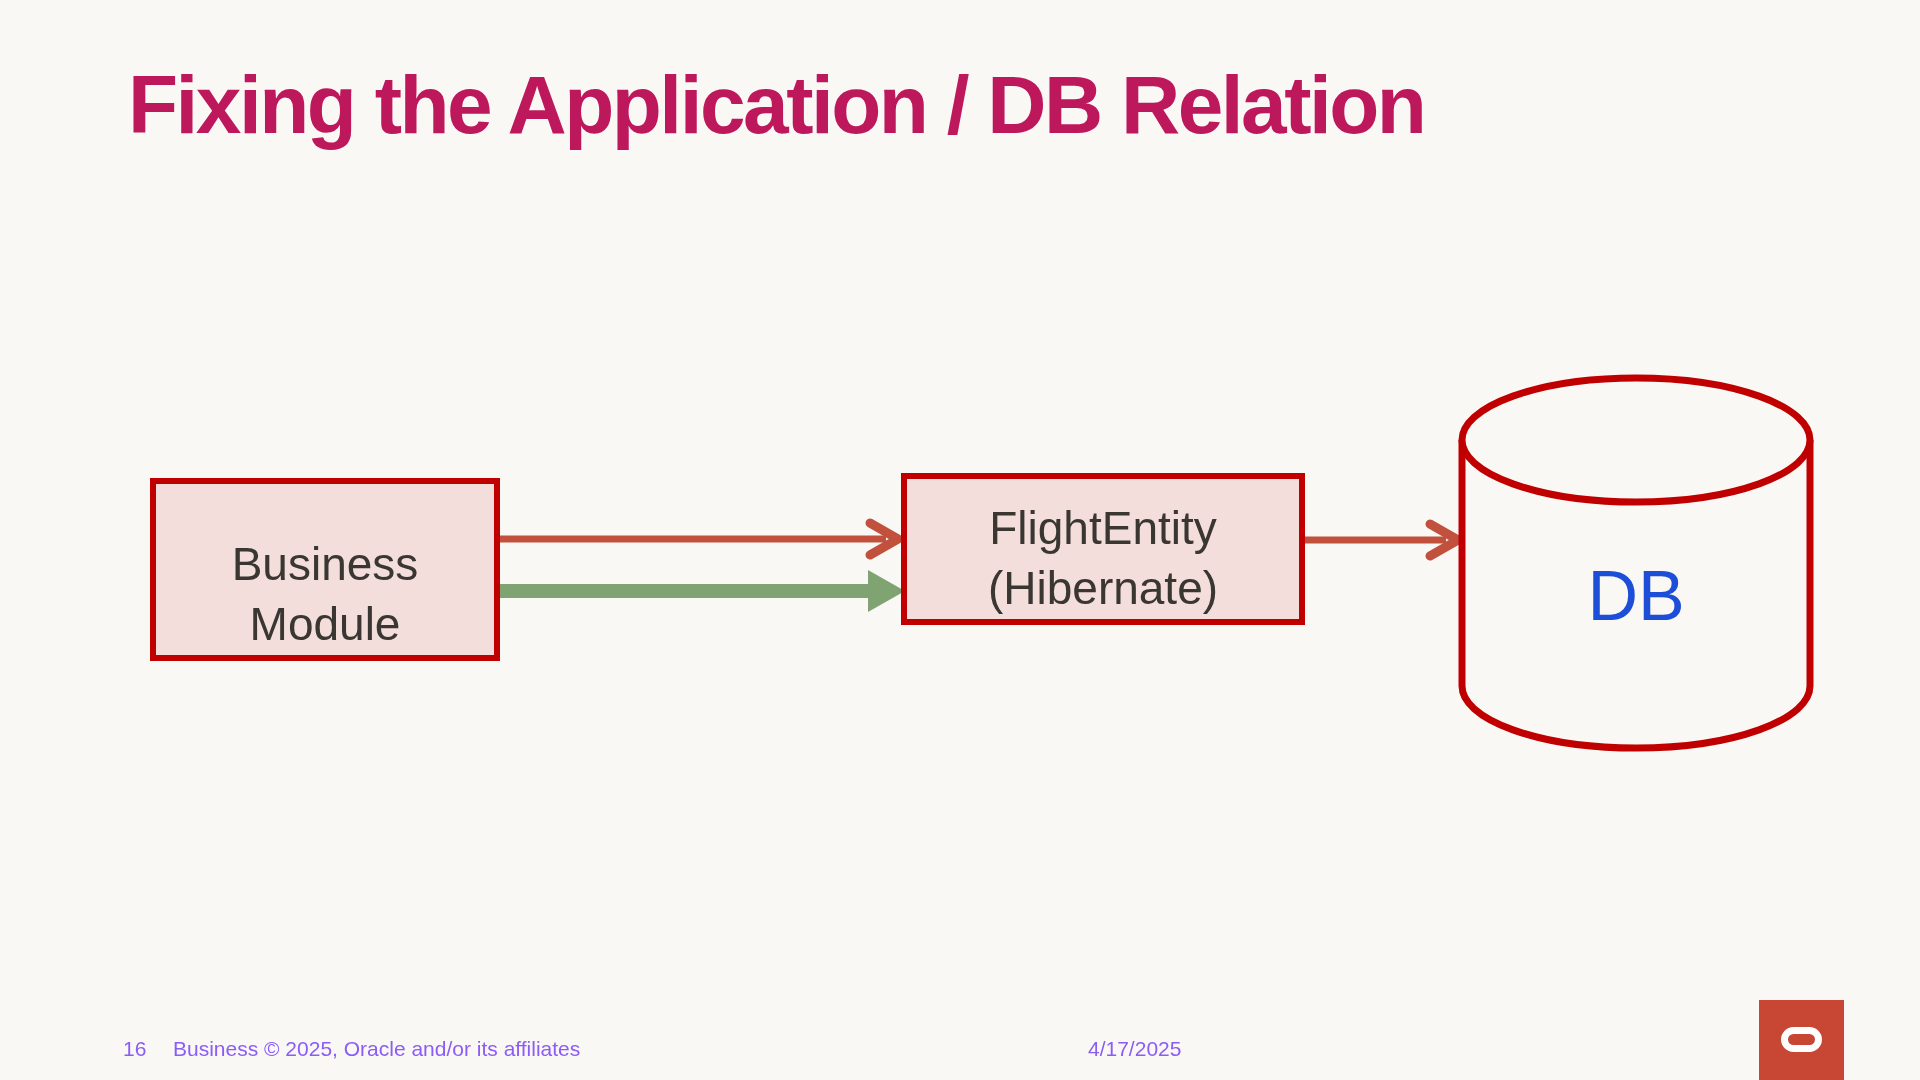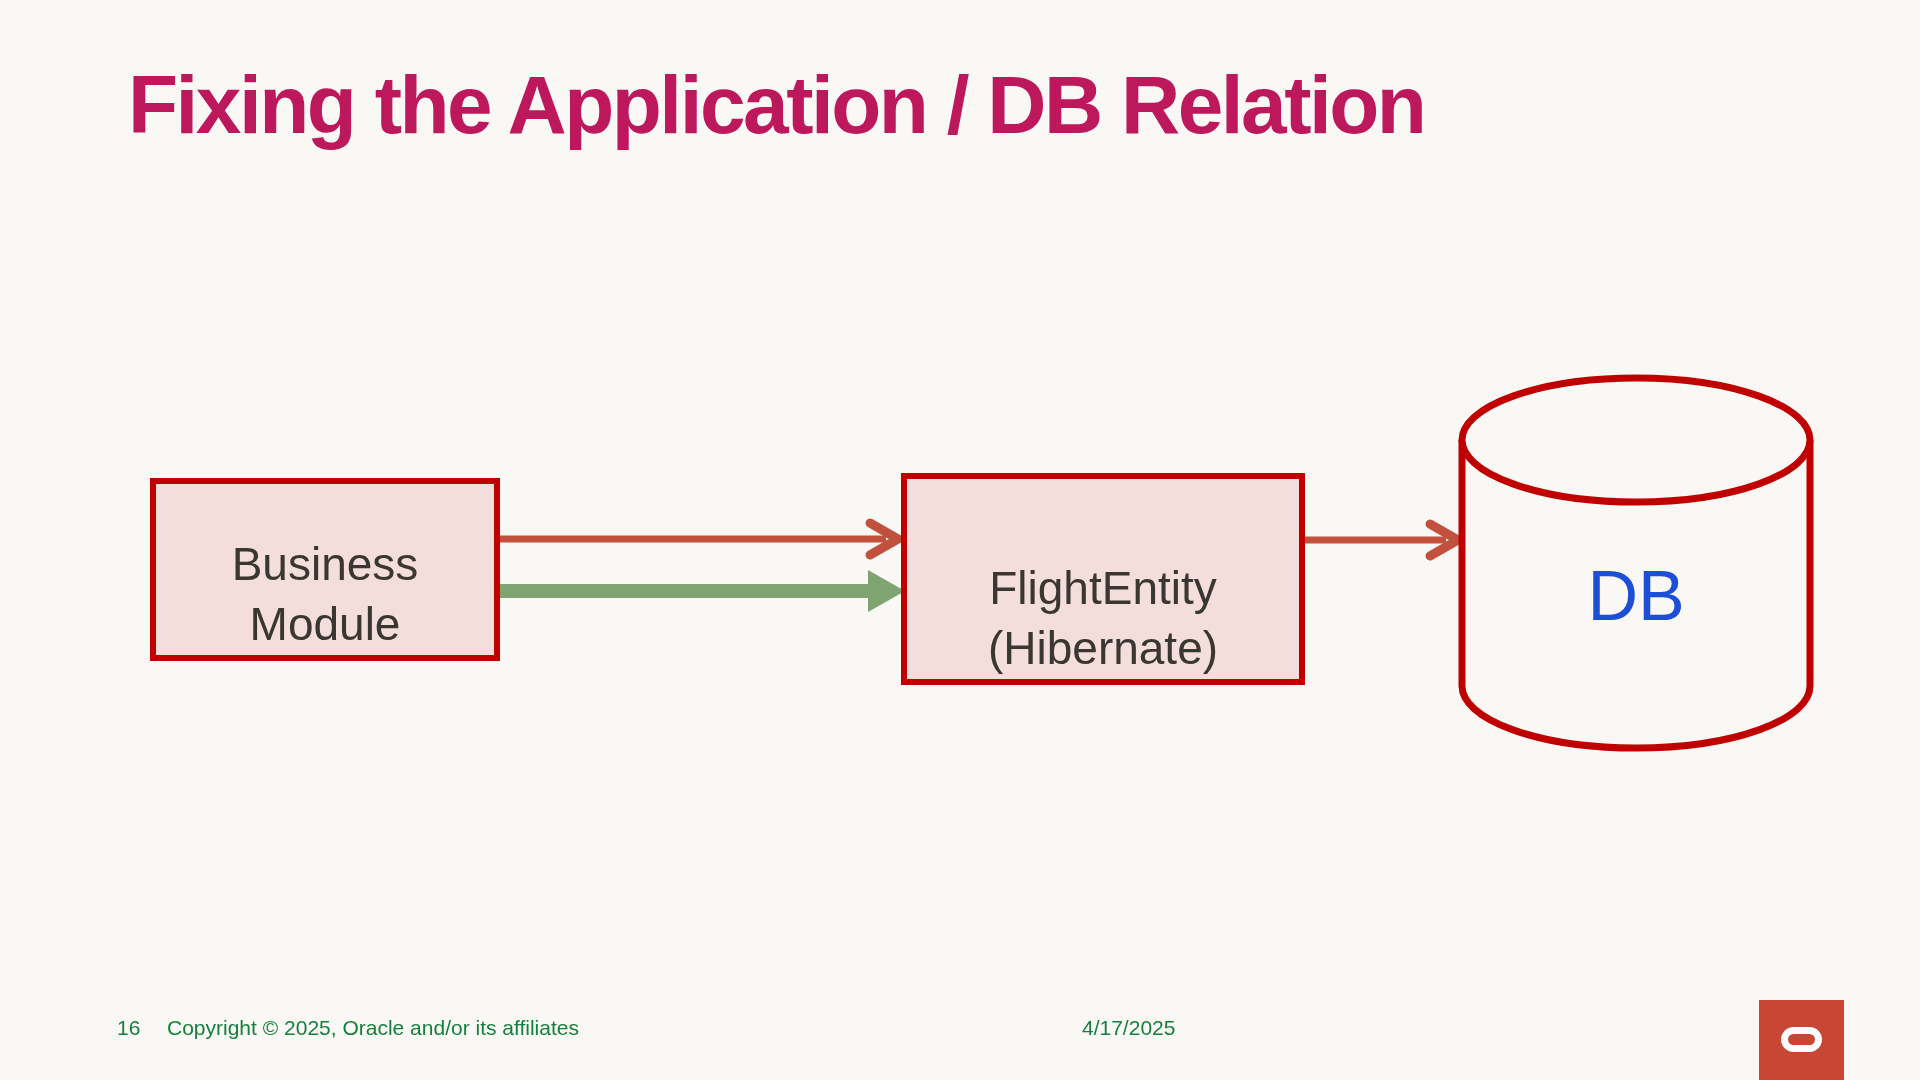--- a/index.html
+++ b/index.html
@@ -24,31 +24,31 @@
     background:#F4DEDB;
     border:6px solid #C00000;
     box-sizing:border-box;
     display:flex;align-items:flex-end;justify-content:center;
     text-align:center;
     color:#3A3632;
     font-size:46px;line-height:1.3;
     white-space:pre-line;
   }
   .node-business{left:150px;top:478px;width:350px;height:183px;}
-  .node-flight{left:901px;top:473px;width:404px;height:212px;}
+  .node-flight{left:901px;top:473px;width:404px;height:152px;}
 
   .db-label{
     position:absolute;left:1462px;top:561px;width:348px;
     text-align:center;color:#1d4ed8;font-size:70px;line-height:1;
     white-space:pre-line;
   }
 
   .footer-text{
-    position:absolute;top:1016px;
-    font-size:21px;color:#15803d;white-space:nowrap;
+    position:absolute;top:1037px;
+    font-size:21px;color:#8b5cf6;white-space:nowrap;margin-left:6px;
   }
   .footer-page{left:117px;}
   .footer-copyright{left:167px;}
   .footer-date{left:1082px;text-align:right;}
 
   .oracle-logo{
     position:absolute;left:1759px;top:1000px;width:85px;height:80px;
     background:#C74634;
     display:flex;align-items:flex-start;justify-content:center;
   }
@@ -96,20 +96,20 @@
   </div>
 
   <div class="node node-flight">
     <span>FlightEntity
 (Hibernate)</span>
   </div>
 
   <div class="db-label">DB</div>
 
   <div class="footer-text footer-page">16</div>
-  <div class="footer-text footer-copyright">Copyright © 2025, Oracle and/or its affiliates</div>
+  <div class="footer-text footer-copyright">Business © 2025, Oracle and/or its affiliates</div>
   <div class="footer-text footer-date">4/17/2025</div>
 
   <div class="oracle-logo">
     <div class="o-mark"></div>
   </div>
 
 </div>
 
 </body></html>

